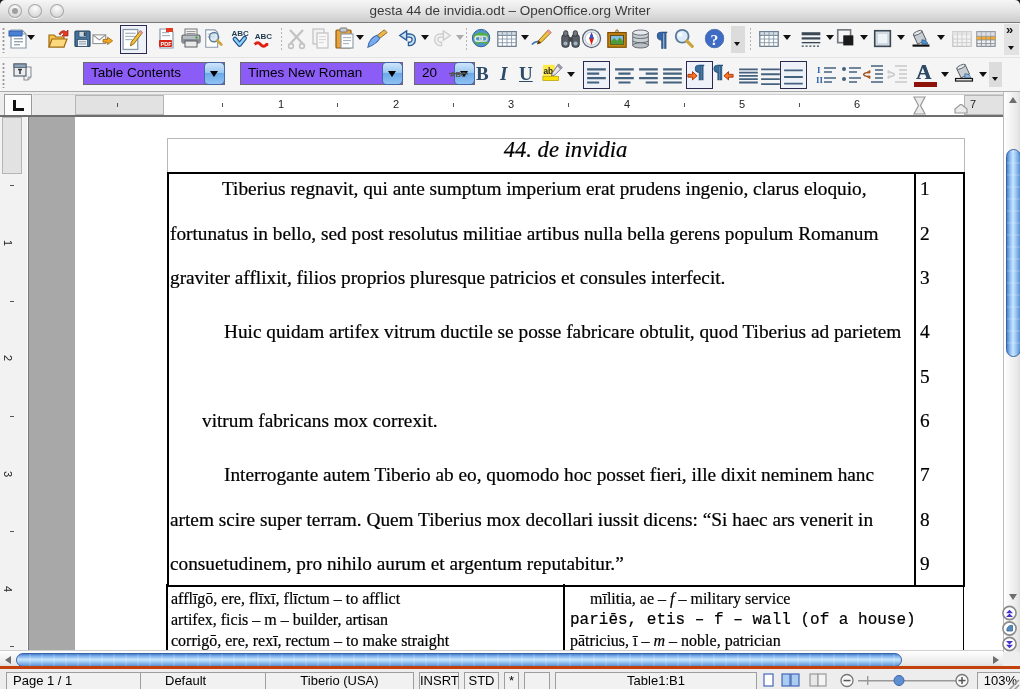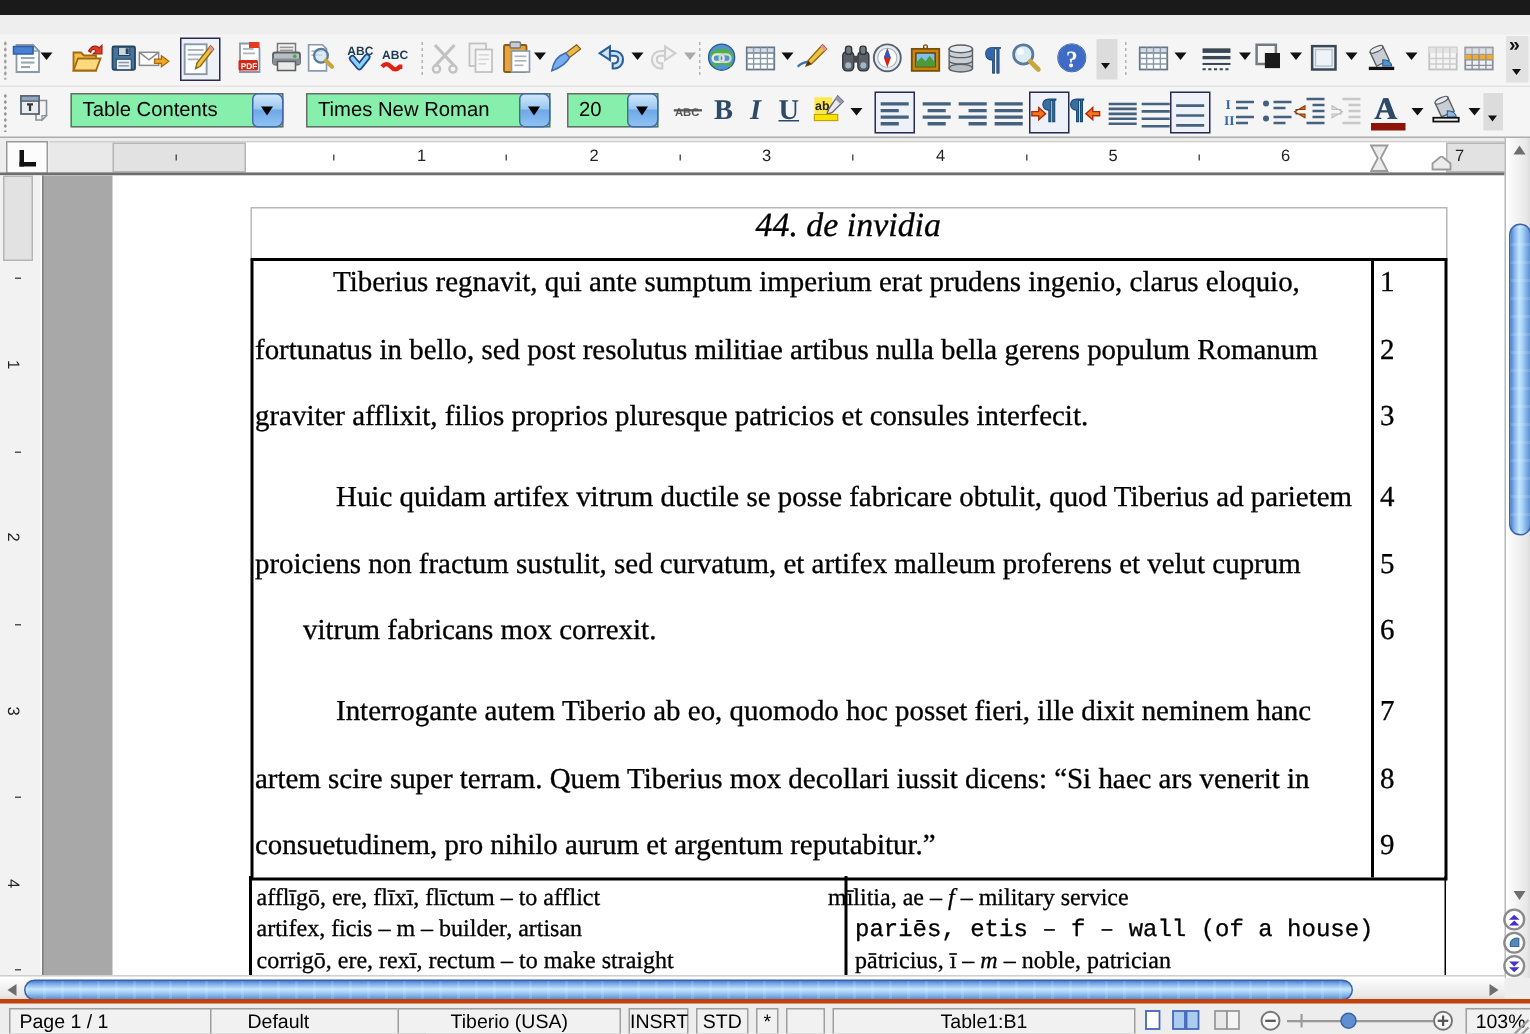--- a/index.html
+++ b/index.html
@@ -22,21 +22,21 @@
     background-image:radial-gradient(circle,#9a9a9a 1px,transparent 1.2px);
     background-size:3px 4px;}
   .ic{position:absolute;top:4px;width:22px;height:24px;}
   .dd{position:absolute;top:12px;width:0;height:0;border-left:4px solid transparent;
       border-right:4px solid transparent;border-top:5px solid #111;}
   .dd.gray{border-top-color:#aaa;}
   .sep{position:absolute;top:5px;width:1px;height:24px;
     background-image:linear-gradient(#b3b3b3 55%,transparent 45%);background-size:1px 4px;}
   .boxed{position:absolute;border:1.5px solid #2a2a50;background:#eef1f8;}
   
-  .combo{position:absolute;top:4px;height:21px;background:#86efac;border:1px solid #6a6a6a;}
+  .combo{position:absolute;top:4px;height:21px;background:#8b5cf6;border:1px solid #6a6a6a;margin-left:36px;}
   .combo .txt{position:absolute;left:7px;top:2px;font-size:13.5px;color:#000;white-space:nowrap;}
   .combo .btn{position:absolute;right:-1px;top:-1px;width:19px;height:21px;
      border-radius:4px 5px 5px 4px;border:1px solid #4466aa;
      background:linear-gradient(#cfe6fb,#9cc8f0 45%,#6da8e8 50%,#8fc2f2);}
   .combo .btn:after{content:"";position:absolute;left:5px;top:8px;width:0;height:0;
      border-left:4.5px solid transparent;border-right:4.5px solid transparent;border-top:6px solid #000;}
   
   #rulerrow{left:0;top:92px;width:1020px;height:24px;background:#ededed;}
   #tabsel{position:absolute;left:4px;top:2px;width:26px;height:20px;background:#fcfcfc;
      border:1px solid #9a9a9a;}
@@ -67,20 +67,27 @@
   
   #status{left:0;top:666px;width:1020px;height:23px;background:#ededed;border-top:3px solid #c2410c;}
   .scell{position:absolute;top:3px;height:16px;border:1px solid #9e9e9e;background:#f1f1f1;
      font-size:13px;color:#000;line-height:16px;white-space:nowrap;}
 </style>
 </head>
 <body>
 <div id="app" style="background:#eeeeee;">
   <div class="abs" style="left:0;top:0;width:1020px;height:10px;background:#1a1a1a;"></div>
 
+  <div id="titlebar" class="abs">
+    <div class="tl" style="left:8px;"></div>
+    <div class="tl" style="left:28px;"></div>
+    <div class="tl" style="left:50px;"></div>
+    <div style="position:absolute;left:12px;top:7.5px;width:6px;height:6px;border-radius:50%;background:#9f9f9f;"></div>
+    <div id="title-text">gesta 44 de invidia.odt – OpenOffice.org Writer</div>
+  </div>
 
   <div id="tb1" class="abs">
     <div class="grip"></div>
 
 <svg class="ic" style="left:8px;" width="22" height="24" viewBox="0 0 22 24">
   <path d="M3 3 L14 3 L18 7 L18 21 L3 21 Z" fill="#fff" stroke="#8899aa" stroke-width="1.2"></path>
   <path d="M14 3 L14 7 L18 7 Z" fill="#dde4ea" stroke="#8899aa" stroke-width="1"></path>
   <rect x="1" y="4" width="13" height="5" fill="#4a7fd4" stroke="#2c5faa" stroke-width="1"></rect>
   <rect x="6" y="11" width="9" height="1.4" fill="#99a6b2"></rect>
   <rect x="6" y="14" width="9" height="1.4" fill="#99a6b2"></rect>
@@ -495,21 +502,20 @@
     <div class="abs" style="left:167px;top:21px;width:796px;height:34px;border:1px solid #b8b8b8;"></div>
     <div class="docline" style="left:167px;top:20px;width:797px;text-align:center;font-style:italic;font-size:22.6px;">44. de invidia</div>
 
     <div class="abs" style="left:167px;top:55px;width:794px;height:410.5px;border:2px solid #000;"></div>
     <div class="abs" style="left:914px;top:55px;width:2px;height:412.5px;background:#000;"></div>
 
     <div class="docline" style="left:222px;top:61px;">Tiberius regnavit, qui ante sumptum imperium erat prudens ingenio, clarus eloquio,</div>
     <div class="docline" style="left:170px;top:105.5px;">fortunatus in bello, sed post resolutus militiae artibus nulla bella gerens populum Romanum</div>
     <div class="docline" style="left:170px;top:150px;">graviter afflixit, filios proprios pluresque patricios et consules interfecit.</div>
     <div class="docline" style="left:224px;top:204px;">Huic quidam artifex vitrum ductile se posse fabricare obtulit, quod Tiberius ad parietem</div>
-    <div class="docline" style="left:170px;top:248.5px;">proiciens non fractum sustulit, sed curvatum, et artifex malleum proferens et velut cuprum</div>
     <div class="docline" style="left:170px;top:293px;padding-left:32px;">vitrum fabricans mox correxit.</div>
     <div class="docline" style="left:170px;top:391.5px;">artem scire super terram. Quem Tiberius mox decollari iussit dicens: “Si haec ars venerit in</div>
     <div class="docline" style="left:224px;top:347px;">Interrogante autem Tiberio ab eo, quomodo hoc posset fieri, ille dixit neminem hanc</div>
     <div class="docline" style="left:170px;top:436px;">consuetudinem, pro nihilo aurum et argentum reputabitur.”</div>
 
     <div class="docline" style="left:920px;top:61px;">1</div>
     <div class="docline" style="left:920px;top:105.5px;">2</div>
     <div class="docline" style="left:920px;top:150px;">3</div>
     <div class="docline" style="left:920px;top:204px;">4</div>
     <div class="docline" style="left:920px;top:248.5px;">5</div>
@@ -517,21 +523,21 @@
     <div class="docline" style="left:920px;top:347px;">7</div>
     <div class="docline" style="left:920px;top:391.5px;">8</div>
     <div class="docline" style="left:920px;top:436px;">9</div>
 
     <div class="abs" style="left:166px;top:467px;width:1.5px;height:66px;background:#000;"></div>
     <div class="abs" style="left:563px;top:467px;width:1.5px;height:66px;background:#000;"></div>
     <div class="abs" style="left:962.5px;top:467px;width:1.5px;height:66px;background:#000;"></div>
     <div class="vocab" style="left:171px;top:472.5px;">afflīgō, ere, flīxī, flīctum – to afflict</div>
     <div class="vocab" style="left:171px;top:493.5px;">artifex, ficis – m – builder, artisan</div>
     <div class="vocab" style="left:171px;top:514.5px;">corrigō, ere, rexī, rectum – to make straight</div>
-    <div class="vocab" style="left:552px;top:472.5px;">mīlitia, ae – <i>f</i> – military service</div>
+    <div class="vocab" style="left:590px;top:472.5px;">mīlitia, ae – <i>f</i> – military service</div>
     <div class="vocab" style="left:570px;top:493.5px;font-family:Liberation Mono, monospace;">pariēs, etis – f – wall (of a house)</div>
     <div class="vocab" style="left:570px;top:514.5px;">pātricius, ī – <i>m</i> – noble, patrician</div>
   </div>
   <div id="graystrip" class="abs"></div>
   <div id="vruler" class="abs">
 
     <div style="position:absolute;left:2px;top:0px;width:18px;height:55px;background:#e2e2e2;border:1px solid #b5b5b5;"></div>
     <div style="position:absolute;left:10px;top:68px;width:4px;height:1px;background:#555;"></div>
     <div style="position:absolute;left:5px;top:120px;font-size:11px;color:#222;transform:rotate(90deg);">1</div>
     <div style="position:absolute;left:10px;top:184px;width:4px;height:1px;background:#555;"></div>

